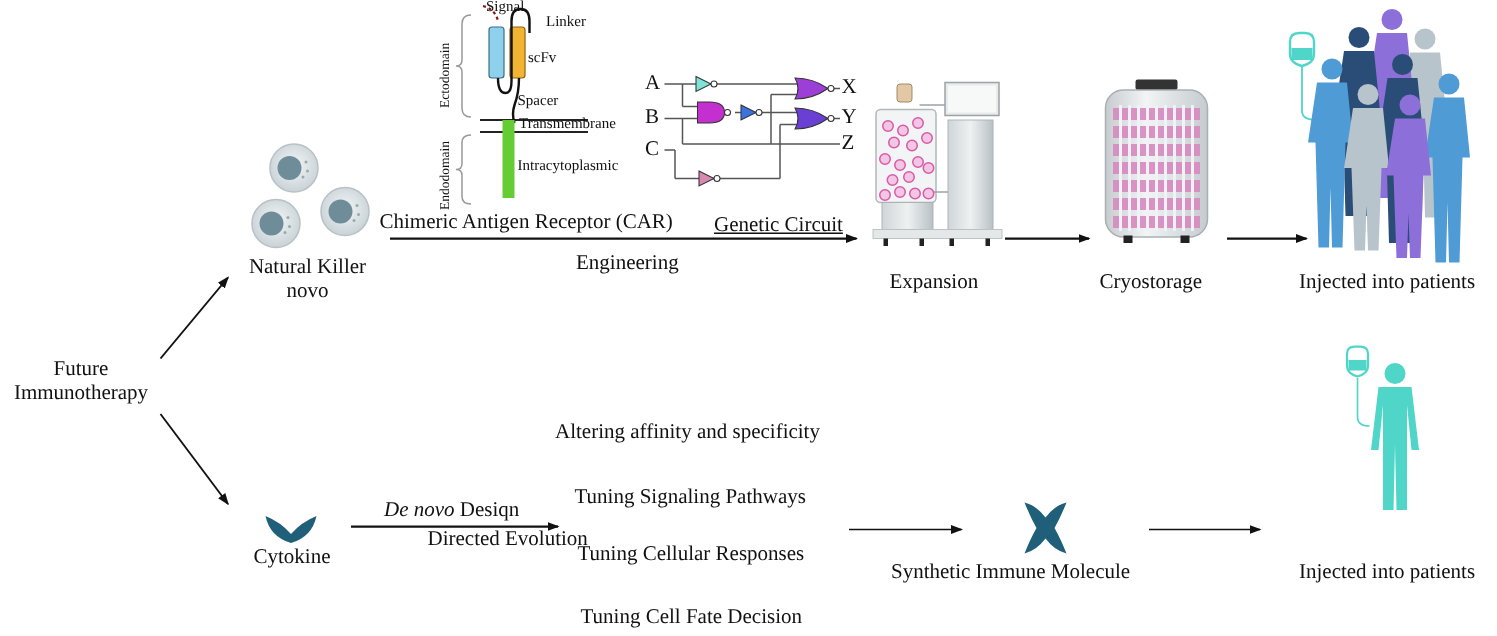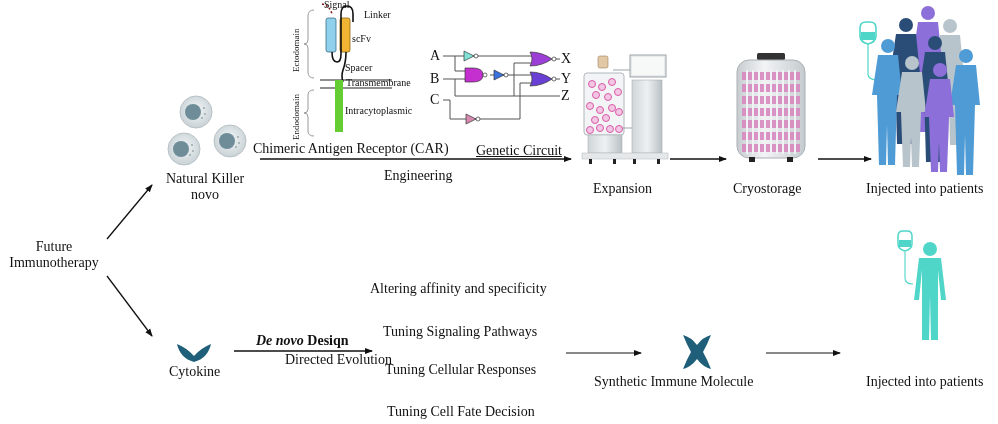--- a/index.html
+++ b/index.html
@@ -269,21 +269,21 @@
 <div class="lbl" style="left:430px; top:92px;">C</div>
 <div class="lbl" style="left:561px; top:51px;">X</div>
 <div class="lbl" style="left:561px; top:71px;">Y</div>
 <div class="lbl" style="left:561px; top:88px;">Z</div>
 
 <div class="lbl" style="left:593px; top:181px;">Expansion</div>
 <div class="lbl" style="left:733px; top:181px;">Cryostorage</div>
 <div class="lbl" style="left:866px; top:181px;">Injected into patients</div>
 
 <div class="lbl" style="left:169px; top:364px;">Cytokine</div>
-<div class="lbl" style="left:256px; top:333px;font-weight:bold;">
+<div class="lbl" style="left:256px; top:333px;">
   <span class="ital">De novo</span><span> Desiqn</span>
 </div>
 <div class="lbl" style="left:245px; top:352px;margin-left:40px;">Directed Evolution</div>
 
 <div class="lbl" style="left:370px; top:281px;">Altering affinity and specificity</div>
 <div class="lbl" style="left:383px; top:324px;">Tuning Signaling Pathways</div>
 <div class="lbl" style="left:385px; top:362px;">Tuning Cellular Responses</div>
 <div class="lbl" style="left:387px; top:404px;">Tuning Cell Fate Decision</div>
 
 <div class="lbl" style="left:594px; top:374px;">Synthetic Immune Molecule</div>

